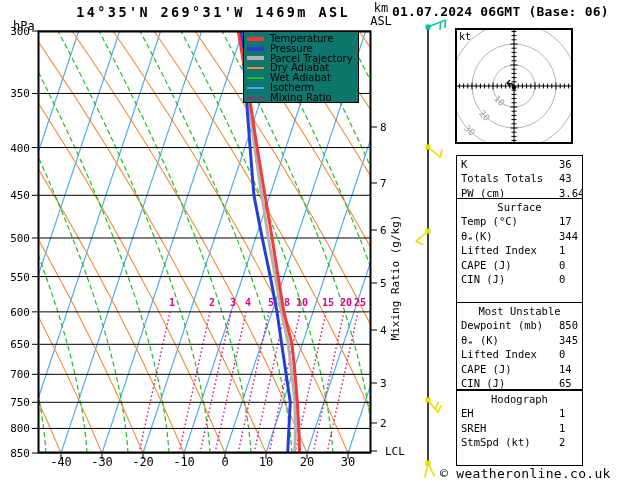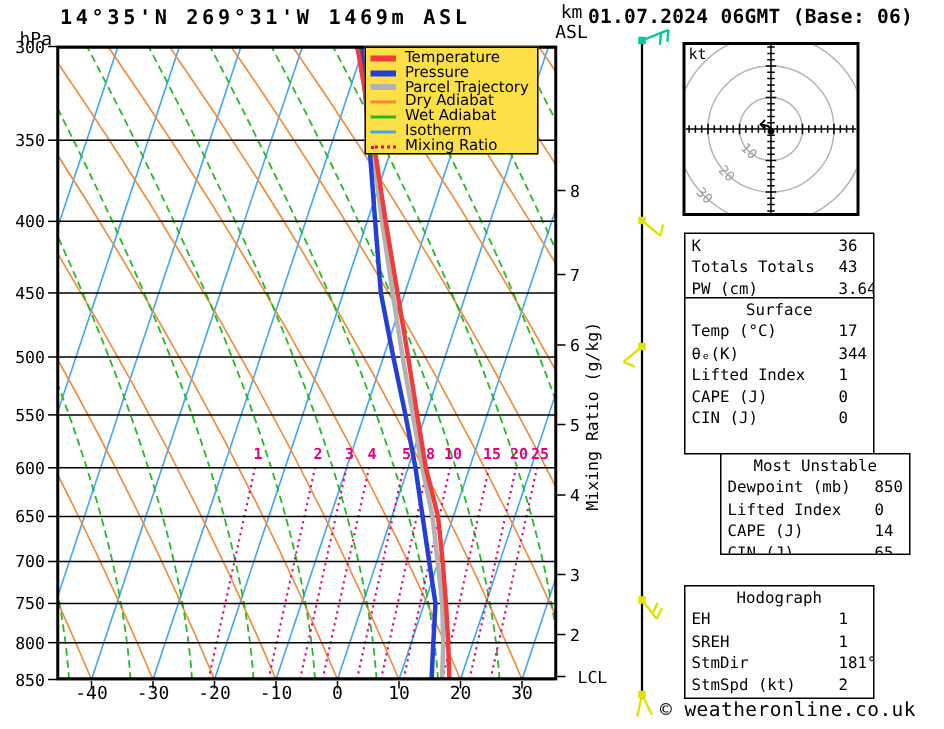--- a/index.html
+++ b/index.html
@@ -1,26 +1,26 @@
 <!DOCTYPE html>
 <html><head>
 <meta charset="utf-8">
 <style>
   html,body{margin:0;padding:0;background:#fff;}
   .screen{position:relative;width:629px;height:486px;background:#fff;overflow:hidden;
           font-family:"DejaVu Sans Mono",monospace;color:#000;}
   svg{position:absolute;left:0;top:0;}
   svg text{font-family:"DejaVu Sans Mono",monospace;}
   .hpa{position:absolute;left:13px;top:3px;font-size:12px;margin-top:16px;}
-  .title{position:absolute;left:40px;top:4px;width:322px;text-align:left;
+  .title{position:absolute;left:28px;top:4px;width:322px;text-align:right;
          font-size:13.5px;font-weight:bold;letter-spacing:2.4px;white-space:nowrap;}
   .kmasl{position:absolute;left:367px;top:2px;width:28px;text-align:center;font-size:12px;line-height:13px;}
   .dt{position:absolute;left:392px;top:4px;font-size:13px;font-weight:bold;letter-spacing:0.2px;white-space:nowrap;}
   .kt{position:absolute;left:459px;top:31px;font-size:10px;}
-  .legend{position:absolute;left:243px;top:31px;width:116px;height:72px;background:#fde047;
+  .legend{position:absolute;left:243px;top:31px;width:116px;height:72px;background:#0f766e;
           border:1px solid #000;box-sizing:border-box;padding-top:2px;}
   .lrow{display:flex;align-items:center;height:9.8px;}
   .lsw{display:inline-block;width:17px;margin-left:3px;flex:none;}
   .llab{font-family:"DejaVu Sans",sans-serif;font-size:10px;margin-left:6px;white-space:nowrap;line-height:9.8px;}
   .mixlabel{position:absolute;left:315px;top:271px;width:160px;text-align:center;font-size:11px;
             transform:rotate(-90deg);white-space:nowrap;}
   .xaxislabel{position:absolute;left:38px;top:468px;width:333px;text-align:center;font-size:12.5px;white-space:nowrap;}
   .tbox{position:absolute;left:456px;width:127px;background:#fff;border:1px solid #000;
         box-sizing:border-box;font-size:10.5px;line-height:14.4px;overflow:hidden;padding-top:1px;}
   .thead{text-align:center;}
@@ -333,30 +333,30 @@
         <div class="trow"><span>PW (cm)</span><span class="tval">3.64</span></div>
       </div>
       <div class="tbox" style="top: 198px; height: 105px;">
         <div class="thead">Surface</div>
         <div class="trow"><span>Temp (°C)</span><span class="tval">17</span></div>
         <div class="trow"><span>θₑ(K)</span><span class="tval">344</span></div>
         <div class="trow"><span>Lifted Index</span><span class="tval">1</span></div>
         <div class="trow"><span>CAPE (J)</span><span class="tval">0</span></div>
         <div class="trow"><span>CIN (J)</span><span class="tval">0</span></div>
       </div>
-      <div class="tbox" style="top: 302px; height: 68px; margin-left: 24px;">
+      <div class="tbox" style="top: 302px; height: 88px;">
         <div class="thead">Most Unstable</div>
         <div class="trow"><span>Dewpoint (mb)</span><span class="tval">850</span></div>
+        <div class="trow"><span>θₑ (K)</span><span class="tval">345</span></div>
         <div class="trow"><span>Lifted Index</span><span class="tval">0</span></div>
         <div class="trow"><span>CAPE (J)</span><span class="tval">14</span></div>
         <div class="trow"><span>CIN (J)</span><span class="tval">65</span></div>
       </div>
       <div class="tbox" style="top: 390px; height: 76px;">
         <div class="thead">Hodograph</div>
         <div class="trow"><span>EH</span><span class="tval">1</span></div>
         <div class="trow"><span>SREH</span><span class="tval">1</span></div>
-        <div class="trow"><span>StmDir</span><span class="tval">181°</span></div>
         <div class="trow"><span>StmSpd (kt)</span><span class="tval">2</span></div>
       </div>
     </div>
 
   <div class="copyright">© weatheronline.co.uk</div>
 </div>
 
 </body></html>

